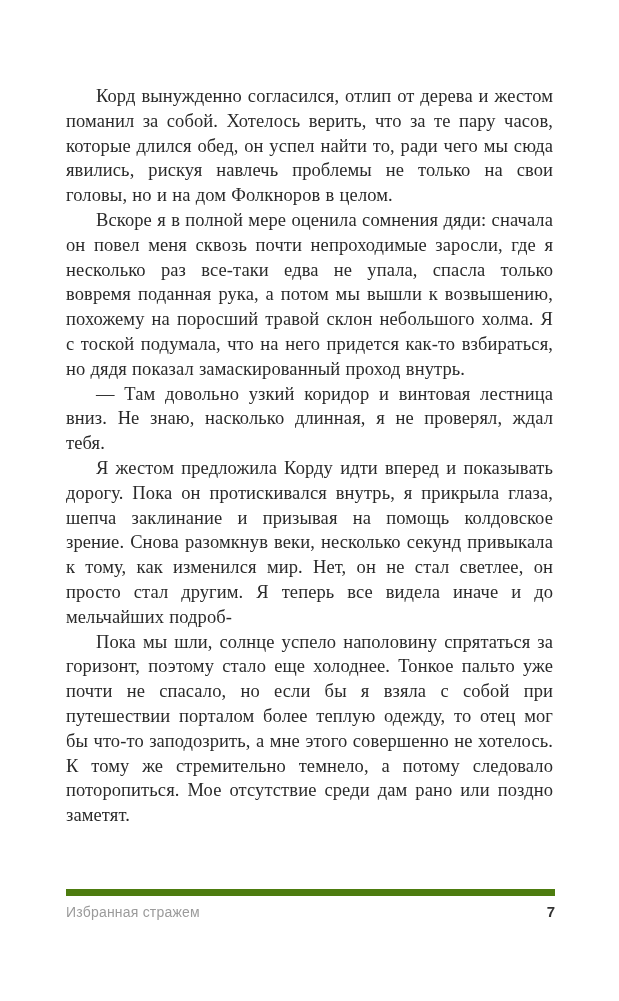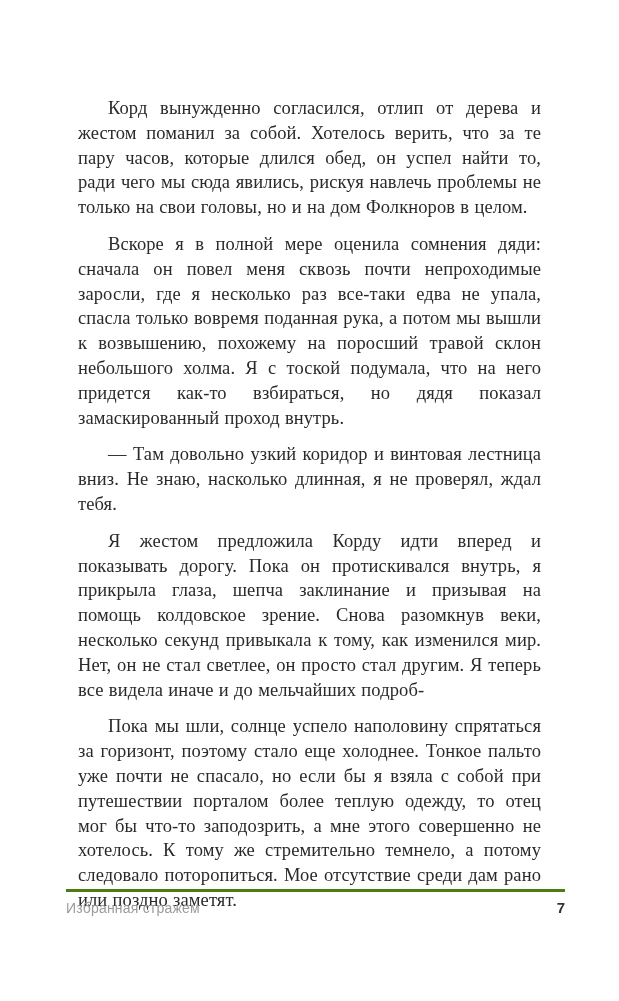--- a/index.html
+++ b/index.html
@@ -15,38 +15,38 @@
   }
   .page {
     position: relative;
     width: 619px;
     height: 1001px;
     background: #ffffff;
     box-sizing: border-box;
     padding: 84px 66px 0 66px;
   }
   .text-block p {
-    margin: 12px;
+    margin: 0;
     padding: 0;
     text-align: justify;
     text-indent: 30px;
     font-size: 18.5px;
     line-height: 24.8px;
     color: #2a2a2a;
     letter-spacing: 0.1px;
     hyphens: auto;
     -webkit-hyphens: auto;
     word-spacing: 0.5px;
   }
   .footer {
     position: absolute;
     left: 66px;
-    right: 54px;
+    right: 64px;
     top: 889px;
-    border-top: 3px solid #4d7c0f;
+    border-top: 7px solid #4d7c0f;
     padding-top: 7px;
     display: flex;
     justify-content: space-between;
     align-items: baseline;
     font-family: "Liberation Sans", "DejaVu Sans", sans-serif;
   }
   .running-title {
     font-size: 14px;
     color: #9b9b9b;
     letter-spacing: 0.2px;

